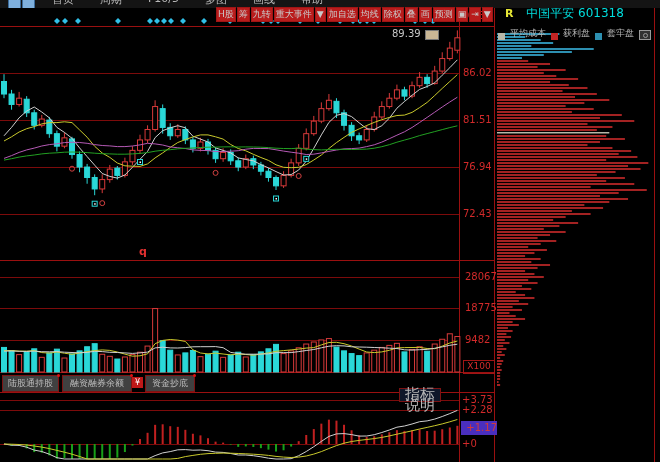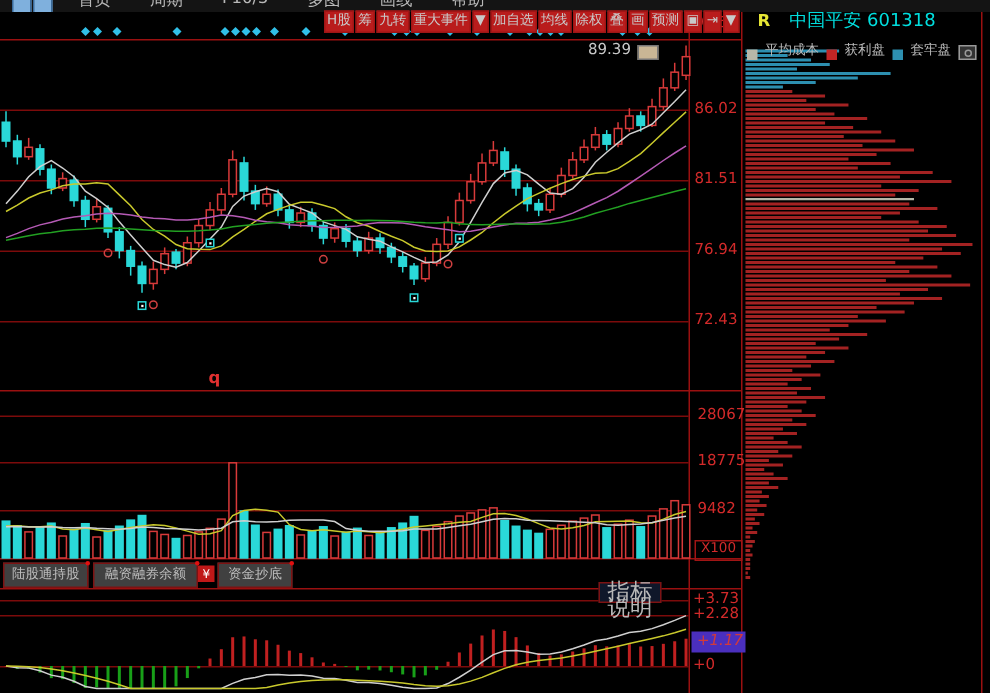--- a/index.html
+++ b/index.html
@@ -16,21 +16,21 @@
         line-height:11px;padding:1px 1px 0 1px;white-space:nowrap;}
   .tab{position:absolute;top:375px;height:15px;border:1px solid #7d1212;background:#404040;
        color:#bdbdbd;font-size:9px;line-height:14px;text-align:center;z-index:6;}
   .tab::after{content:"";position:absolute;top:-2px;right:-2px;width:3px;height:3px;
        background:#e01010;border-radius:50%;}
   .hoticon{position:absolute;left:132px;top:377px;width:11px;height:11px;background:#c01818;
        color:#fff;font-size:8px;line-height:11px;text-align:center;z-index:6;}
   .helpbtn{position:absolute;left:399px;top:388px;width:40px;height:12px;border:1px solid #7d1212;
        color:#b8b8b8;font-size:15px;line-height:11px;text-align:center;z-index:6;background:#0f172a;}
   .hl{position:absolute;left:461px;top:421px;width:34px;height:14px;background:#4a2fbe;
-       color:#d23a3a;font-size:10px;line-height:14px;text-align:center;padding-left:2px;z-index:5;font-style:italic;}
+       color:#d23a3a;font-size:10px;line-height:14px;text-align:right;padding-left:2px;z-index:5;}
   .x100box{position:absolute;left:463px;top:360px;width:30px;height:12px;border:1px solid #a01515;
        color:#d22a2a;font-size:9px;line-height:11px;text-align:center;z-index:5;}
   .lastpx{position:absolute;left:392px;top:28px;color:#c8c8c8;font-size:10px;z-index:5;}
   .pxicon{position:absolute;left:425px;top:30px;width:12px;height:8px;background:#c9b695;
        border:1px solid #777;z-index:5;}
   .qmark{position:absolute;left:139px;top:245px;color:#e03030;font-size:11px;font-weight:bold;z-index:5;}
   .rbadge{position:absolute;left:505px;top:7px;color:#e6e635;font-size:11px;font-weight:bold;z-index:5;}
   .ptitle{position:absolute;left:496px;top:5px;width:158px;text-align:center;color:#00dede;
        font-size:12px;font-weight:normal;z-index:5;}
   .plegend{position:absolute;left:498px;top:27px;width:160px;display:flex;gap:5px;align-items:flex-end;

